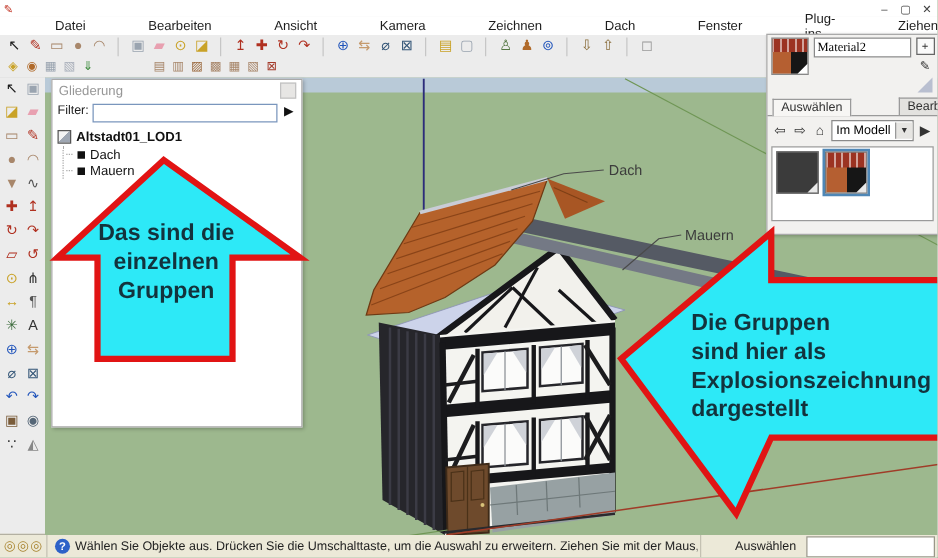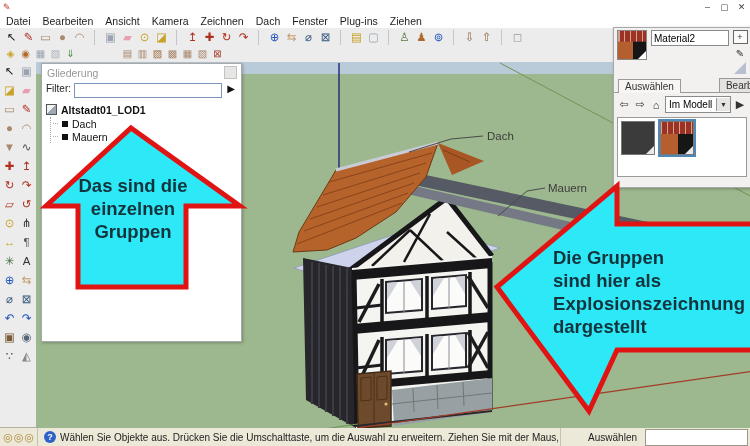--- a/index.html
+++ b/index.html
@@ -6,21 +6,21 @@
   body{width:750px;height:446px;position:relative;overflow:hidden;
        font-family:"Liberation Sans",sans-serif;background:#ececec;font-size:11px;}
   
   .titlebar{position:absolute;left:0;top:0;width:750px;height:13px;background:#fff;
             display:flex;align-items:center;font-size:10px;color:#222;}
   .titlebar .logo{color:#c03020;font-size:9px;margin:0 4px 0 3px;}
   .win-controls{margin-left:auto;display:flex;}
   .win-controls span{width:17px;text-align:center;font-size:9px;color:#444;cursor:default;}
   .menubar{position:absolute;left:0;top:13px;width:750px;height:15px;background:#fff;
            display:flex;align-items:center;gap:0;border-bottom:1px solid #e3e3e3;}
-  .menubar span{padding:0 6px;font-size:10.5px;color:#1d1d1d;}
+  .menubar span{padding:0 6px;font-size:10.5px;color:#1d1d1d;margin-left:38px;}
   .toolzone{position:absolute;left:0;top:28px;width:750px;height:34px;background:#ececec;
             border-bottom:1px solid #cfcfcf;}
   .trow{position:absolute;left:3px;display:flex;align-items:center;}
   .trow1{top:1px;height:17px;}
   .trow2{top:19px;height:14px;}
   .ti{width:17px;height:16px;display:flex;align-items:center;justify-content:center;
       font-size:11.5px;line-height:1;}
   .trow2 .ti{width:15px;height:13px;font-size:10px;}
   .tsep{width:7px;height:15px;border-left:1px solid #c6c6c6;margin-left:6px;}
   .trow2 .gap{width:42px;}
@@ -58,21 +58,21 @@
   .mat-row{display:flex;padding:2px 3px 0 3px;gap:4px;}
   .mat-thumb{width:28px;height:28px;border:1px solid #888;position:relative;}
   .tex{background-image:
         repeating-linear-gradient(90deg,rgba(255,255,255,.55) 0 1.5px,rgba(0,0,0,0) 1.5px 6px),
         linear-gradient(#9c3322,#9c3322),
         linear-gradient(90deg,#b55f31 0 52%,#161616 52%);
        background-size:100% 38%,100% 38%,100% 100%;background-repeat:no-repeat;}
   .fold{position:absolute;right:0;bottom:0;width:0;height:0;
         border-left:8px solid transparent;border-bottom:8px solid #fff;}
   .fold2{border-bottom-color:#e9e9e9;}
-  .mat-name{flex:1;height:14px;border:1px solid #8a8a8a;font-size:10px;padding:0 2px;min-width:0;}
+  .mat-name{flex:1;height:14px;border:1px solid #8a8a8a;font-size:10px;padding:0 2px;min-width:0;font-family:Liberation Serif, serif;}
   .mat-icons{display:flex;flex-direction:column;gap:3px;align-items:center;width:14px;}
   .mi{width:13px;height:12px;display:flex;align-items:center;justify-content:center;
       font-size:10px;color:#333;}
   .mi.box{border:1px solid #666;background:#fafafa;font-size:9px;}
   .corner-tri{width:0;height:0;border-left:12px solid transparent;border-bottom:12px solid #b9bfd0;}
   .tabs{display:flex;align-items:flex-end;padding:2px 4px 0 4px;height:16px;
         border-bottom:1px solid #9a9a9a;gap:38px;}
   .tab{font-size:10px;padding:1px 6px;border:1px solid #9a9a9a;border-bottom:none;
        background:#e3e2df;color:#333;}
   .tab.active{background:#f7f6f4;position:relative;top:1px;}

